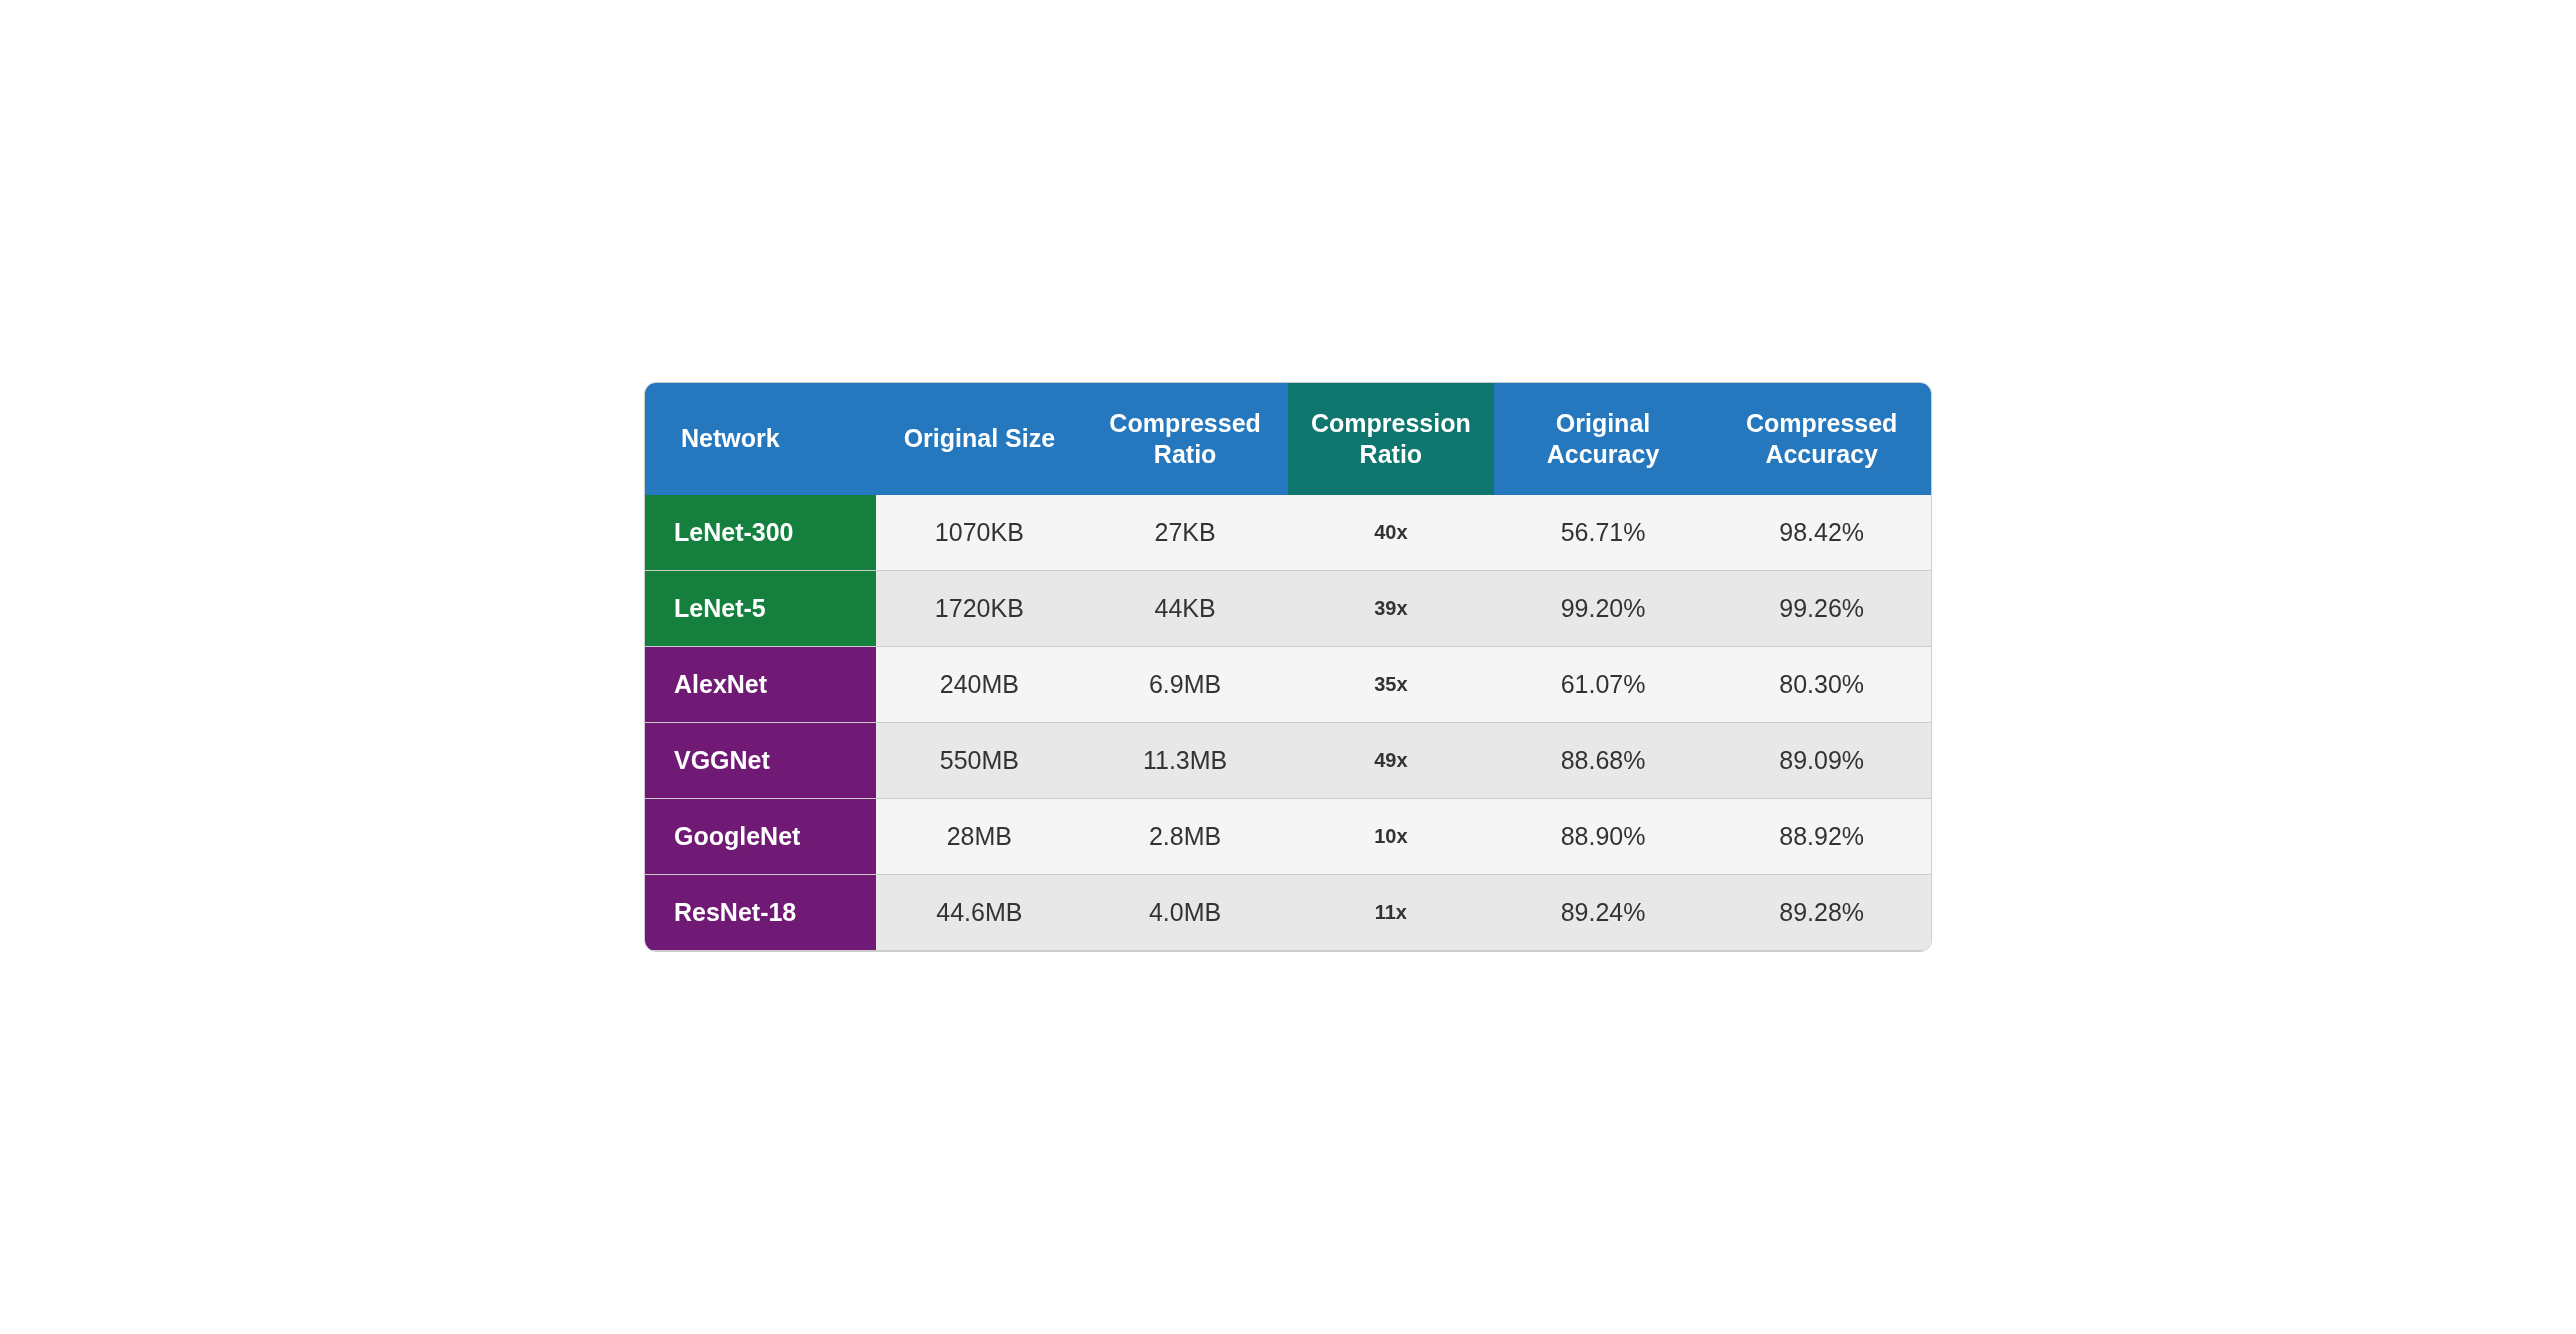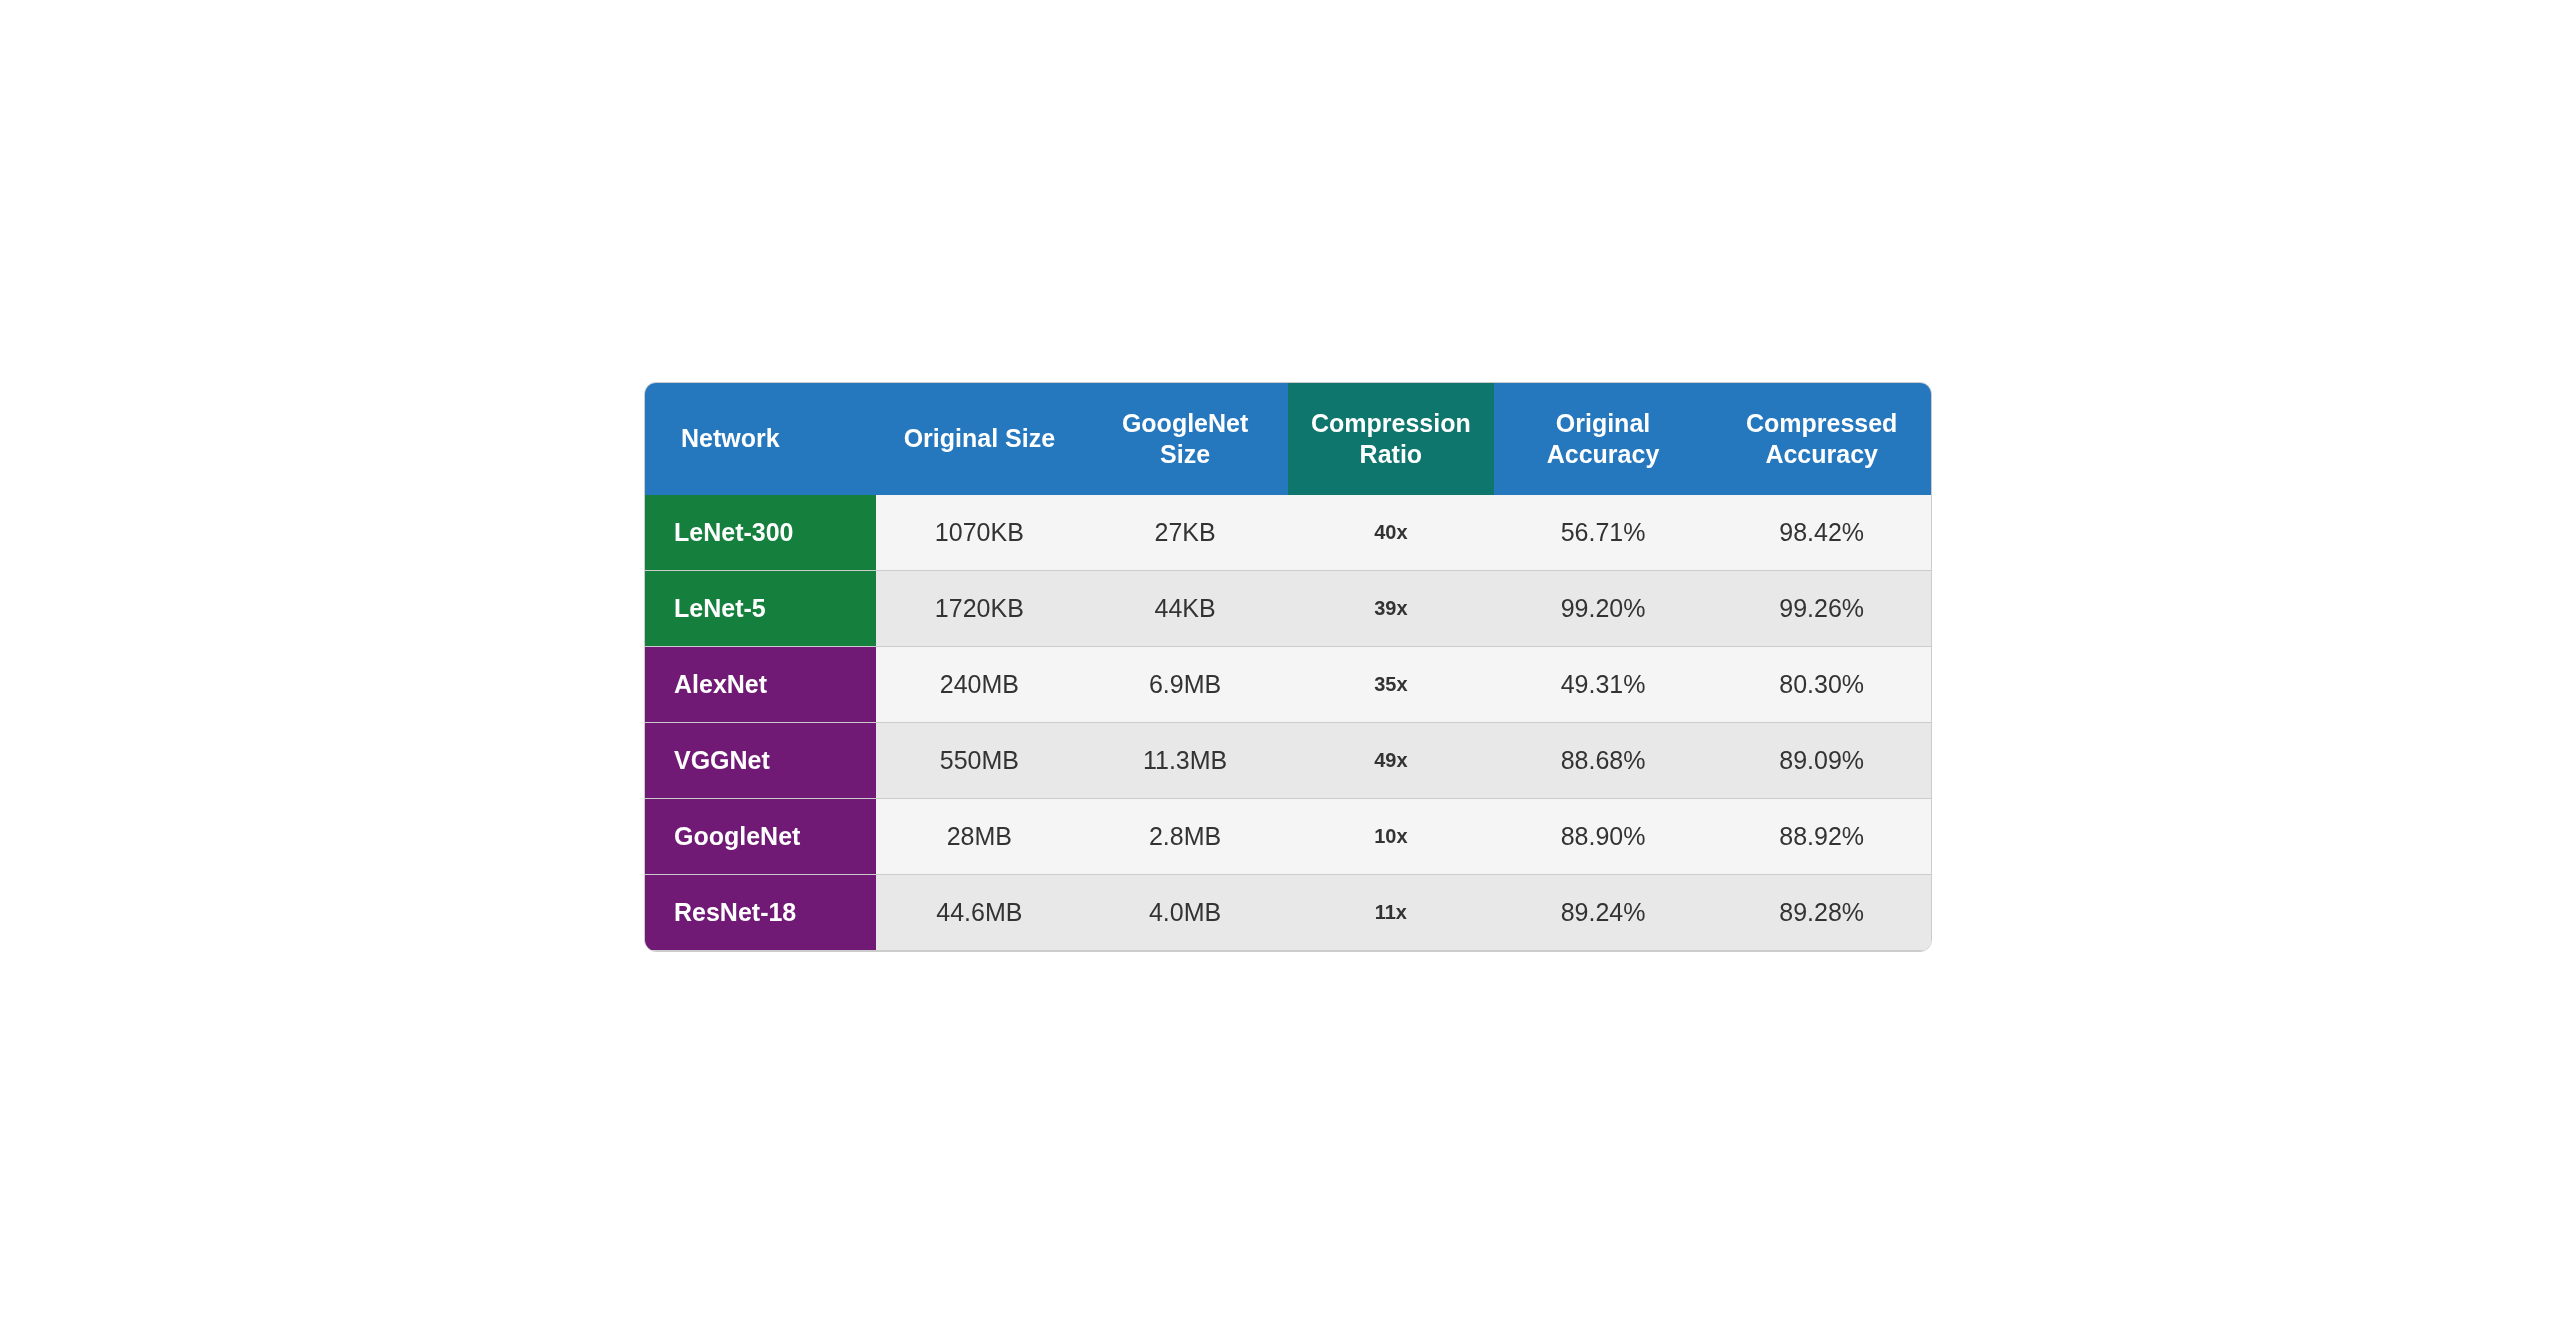--- a/index.html
+++ b/index.html
@@ -122,21 +122,21 @@
   </style>
 </head>
 <body>
 
 <div class="table-container">
   <table>
     <thead>
       <tr>
         <th class="network-col">Network</th>
         <th class="orig-size-col">Original Size</th>
-        <th class="comp-size-col">GoogleNet Size</th>
+        <th class="comp-size-col">Compressed Ratio</th>
         <th class="ratio-col">Compression Ratio</th>
         <th class="orig-acc-col">Original Accuracy</th>
         <th class="comp-acc-col">Compressed Accuracy</th>
       </tr>
     </thead>
     <tbody id="table-body">
     <tr>
       <td class="network-name" style="padding:0;">
         <span class="network-label blue-bg">LeNet-300</span>
       </td>
@@ -156,21 +156,21 @@
       <td>99.20%</td>
       <td>99.26%</td>
     </tr>
         <tr>
       <td class="network-name" style="padding:0;">
         <span class="network-label green-bg">AlexNet</span>
       </td>
       <td>240MB</td>
       <td>6.9MB</td>
       <td class="ratio-val">35x</td>
-      <td>49.31%</td>
+      <td>61.07%</td>
       <td>80.30%</td>
     </tr>
         <tr>
       <td class="network-name" style="padding:0;">
         <span class="network-label green-bg">VGGNet</span>
       </td>
       <td>550MB</td>
       <td>11.3MB</td>
       <td class="ratio-val">49x</td>
       <td>88.68%</td>

